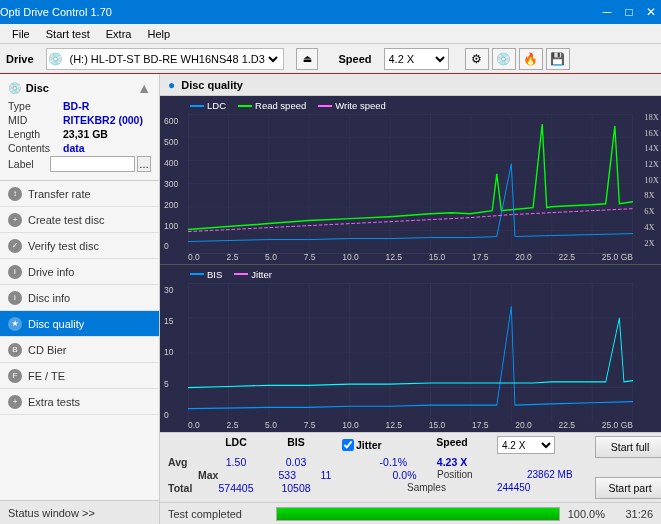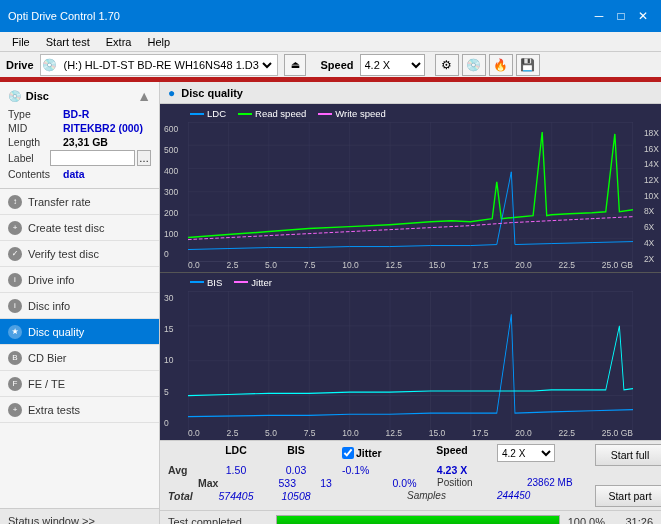--- a/index.html
+++ b/index.html
@@ -8,24 +8,24 @@
       font-size: 11px;
       background: #f0f0f0;
       width: 661px;
       height: 524px;
       overflow: hidden;
     }
     
     .title-bar {
       background: #0078d7;
       color: white;
-      height: 32px;
-      display: flex;
-      align-items: center;
-      padding: 0 8px;
+      height: 24px;
+      display: flex;
+      align-items: center;
+      padding: 0 0;
       justify-content: space-between;
     }
     .title-bar-title {
       font-size: 11px;
       font-weight: normal;
     }
     .title-bar-controls {
       display: flex;
       gap: 2px;
     }
@@ -57,22 +57,22 @@
       font-size: 11px;
     }
 
     
     .drive-bar {
       background: #f0f0f0;
       height: 30px;
       display: flex;
       align-items: center;
       padding: 0 6px;
-      border-bottom: 5px solid #b91c1c;
-      gap: 6px;
+      border-bottom: 1px solid #b91c1c;
+      gap: 12px;
     }
     .drive-label {
       font-size: 11px;
       font-weight: bold;
     }
     .drive-select {
       height: 22px;
       font-size: 11px;
       border: 1px solid #aaa;
       background: white;
@@ -486,28 +486,28 @@
         <span class="disc-info-value">BD-R</span>
       </div>
       <div class="disc-info-row">
         <span class="disc-info-label">MID</span>
         <span class="disc-info-value">RITEKBR2 (000)</span>
       </div>
       <div class="disc-info-row">
         <span class="disc-info-label">Length</span>
         <span class="disc-info-value black">23,31 GB</span>
       </div>
+      <div class="disc-info-row">
+        <span class="disc-info-label">Contents</span>
+        <span class="disc-info-value">data</span>
+      </div>
       <div class="disc-info-row label-input-row">
         <span class="disc-info-label">Label</span>
         <input class="label-input" type="text" style="">
         <button class="label-edit-btn">…</button>
-      </div>
-      <div class="disc-info-row">
-        <span class="disc-info-label">Contents</span>
-        <span class="disc-info-value">data</span>
       </div>
     </div>
 
     <div class="nav-section">
       <div class="nav-item">
         <span class="nav-item-icon">↕</span>
         <span>Transfer rate</span>
       </div>
       <div class="nav-item">
         <span class="nav-item-icon">+</span>
@@ -658,21 +658,21 @@
         <div class="y-axis-left" style="top:18px;height:calc(100% - 28px);">
           <span>600</span>
           <span>500</span>
           <span>400</span>
           <span>300</span>
           <span>200</span>
           <span>100</span>
           <span>0</span>
         </div>
 
-        <div class="y-axis-right" style="top:22px;height:calc(100% - 28px);">
+        <div class="y-axis-right" style="top:14px;height:calc(100% - 28px);font-family:Liberation Serif, serif;">
           <span>18X</span>
           <span>16X</span>
           <span>14X</span>
           <span>12X</span>
           <span>10X</span>
           <span>8X</span>
           <span>6X</span>
           <span>4X</span>
           <span>2X</span>
         </div>
@@ -808,36 +808,36 @@
               <option>4.2 X</option>
             </select>
           </span>
         </div>
 
         <div style="display:grid;grid-template-columns:38px 60px 60px 16px 65px 90px 60px;font-size:10.5px;margin-bottom:1px;">
           <span class="sg-label">Avg</span>
           <span class="sg-val-blue" style="text-align:center;">1.50</span>
           <span class="sg-val-blue" style="text-align:center;">0.03</span>
           <span></span>
-          <span class="sg-val-blue" style="text-align:left;">-0.1%</span>
+          <span class="sg-val-blue" style="text-align:right;">-0.1%</span>
           <span style="text-align:center;color:#0000cc;font-weight:bold;">4.23 X</span>
           <span></span>
         </div>
 
         <div style="display:grid;grid-template-columns:38px 60px 60px 16px 65px 90px 60px;font-size:10.5px;margin-bottom:1px;padding-left:30px;">
           <span class="sg-label">Max</span>
           <span class="sg-val-blue" style="text-align:right;">533</span>
-          <span class="sg-val-blue" style="text-align:center;">13</span>
+          <span class="sg-val-blue" style="text-align:center;">11</span>
           <span></span>
           <span class="sg-val-blue" style="text-align:center;">0.0%</span>
           <span style="font-size:10px;color:#333;">Position</span>
           <span style="color:#0000cc;font-size:10px;">23862 MB</span>
         </div>
 
-        <div style="display:grid;grid-template-columns:38px 60px 60px 16px 65px 90px 60px;font-size:10.5px;font-style:italic;">
+        <div style="display:grid;grid-template-columns:38px 60px 60px 16px 65px 90px 60px;font-size:10.5px;">
           <span class="sg-label">Total</span>
           <span class="sg-val-blue" style="text-align:center;">574405</span>
           <span class="sg-val-blue" style="text-align:center;">10508</span>
           <span></span>
           <span></span>
           <span style="font-size:10px;color:#333;">Samples</span>
           <span style="color:#0000cc;font-size:10px;">244450</span>
         </div>
       </div>
       <div class="start-btns">

